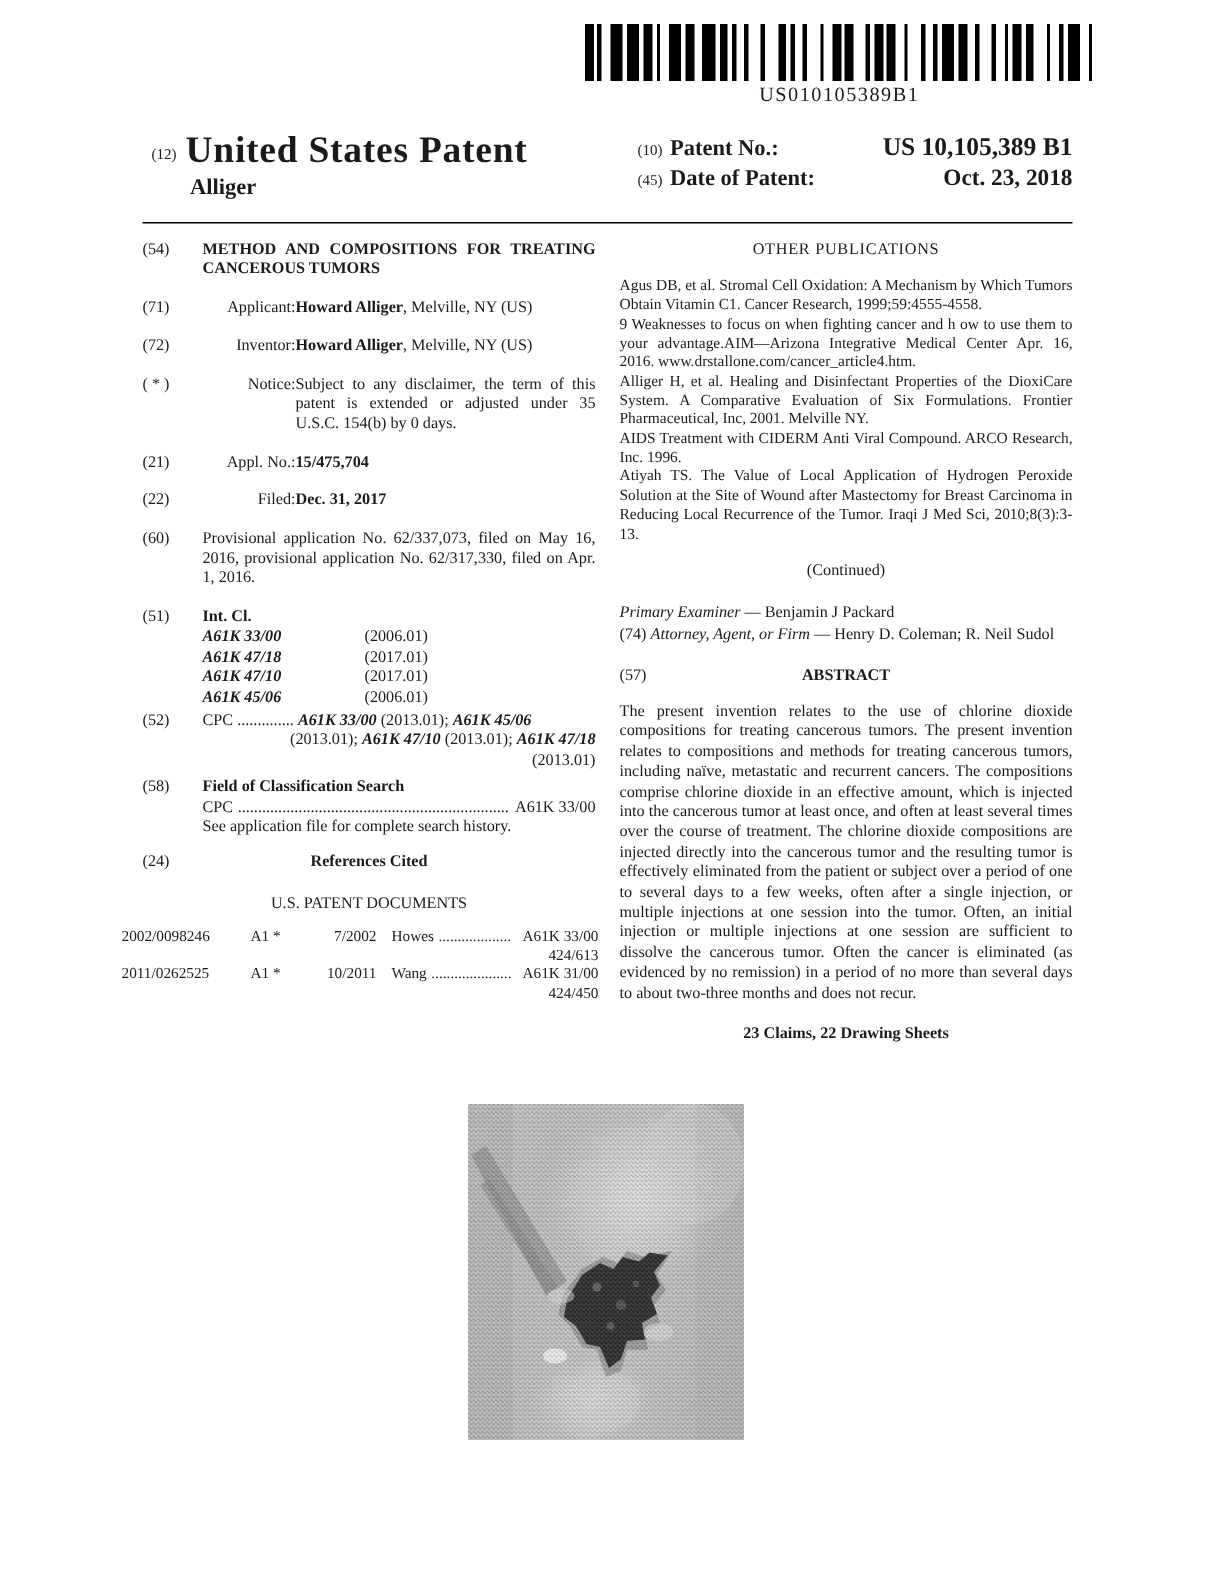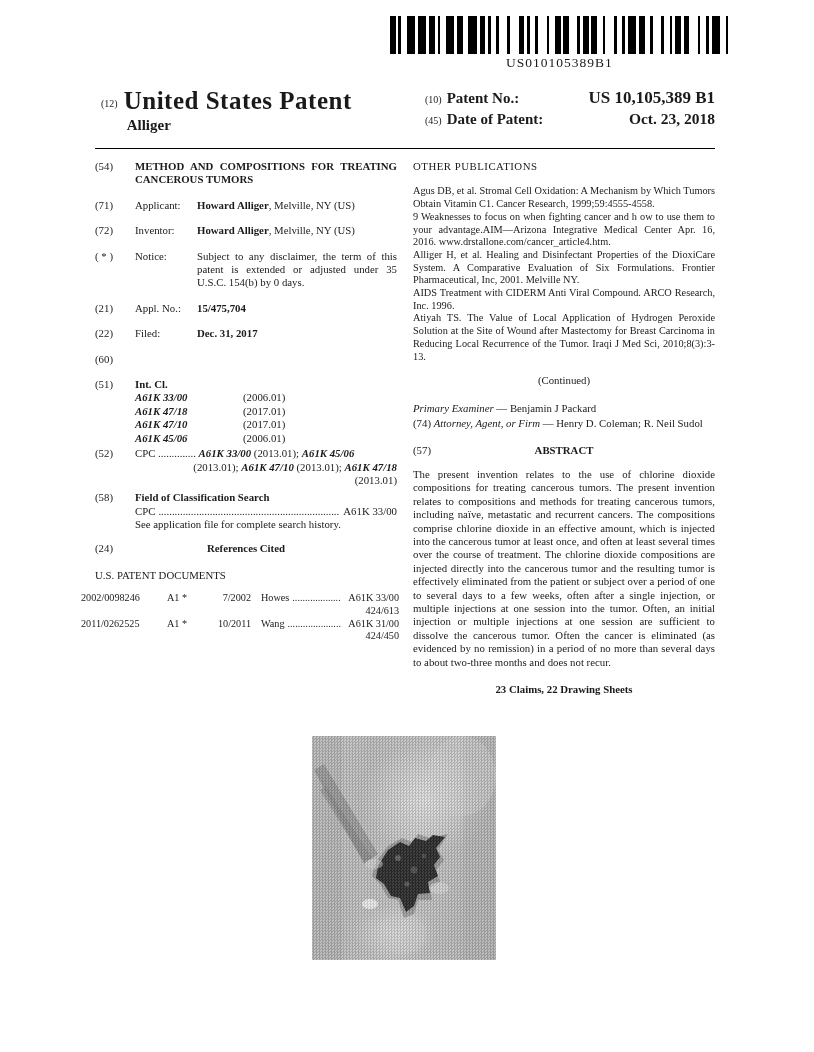--- a/index.html
+++ b/index.html
@@ -28,24 +28,24 @@
   
   .columns{position:absolute;left:95px;top:160px;width:620px;display:flex;gap:16px;}
   .col{width:302px;font-size:10.8px;line-height:13.4px;}
   .row{display:flex;margin-bottom:12px;}
   .num{width:40px;flex-shrink:0;}
   .content{flex:1;text-align:justify;}
   .bold{font-weight:bold;}
   .bi{font-weight:bold;font-style:italic;}
   .it{font-style:italic;}
   .inner{display:flex;flex:1;}
-  .sublbl{width:62px;flex-shrink:0;}
+  .sublbl{width:62px;flex-shrink:0;text-align:right;}
   .subtext{flex:1;text-align:justify;}
   .center-head{position:relative;text-align:center;font-weight:bold;margin-bottom:10px;}
-  .center-plain{margin-bottom:10px;}
+  .center-plain{text-align:center;margin-bottom:10px;}
   .abs-num{position:absolute;left:0;top:0;font-weight:normal;}
   .iclrow{display:flex;}
   .iclrow .code{width:108px;}
   .cpcline2{text-align:right;}
   .cpcline3{text-align:right;}
   .fieldcpc{display:flex;}
   .fieldcpc .dots{flex:1;overflow:hidden;white-space:nowrap;margin:0 3px;}
   
   .refs{font-size:10.2px;line-height:12.6px;margin-left:-14px;margin-right:-2px;}
   .refrow{display:flex;white-space:nowrap;}
@@ -228,20 +228,21 @@
         <div class="num">(22)</div>
         <div class="inner">
           <div class="sublbl">Filed:</div>
           <div class="subtext bold">Dec. 31, 2017</div>
         </div>
       </div>
 
 
       <div class="row">
         <div class="num">(60)</div>
+        <div class="content">Provisional application No. 62/337,073, filed on May 16, 2016, provisional application No. 62/317,330, filed on Apr. 1, 2016.</div>
       </div>
 
       <div class="row" style="margin-bottom:2px;">
         <div class="num">(51)</div>
         <div class="content">
           <div class="bold">Int. Cl.</div>
           <div class="iclrow">
               <span class="code bi">A61K 33/00</span>
               <span>(2006.01)</span>
             </div>

